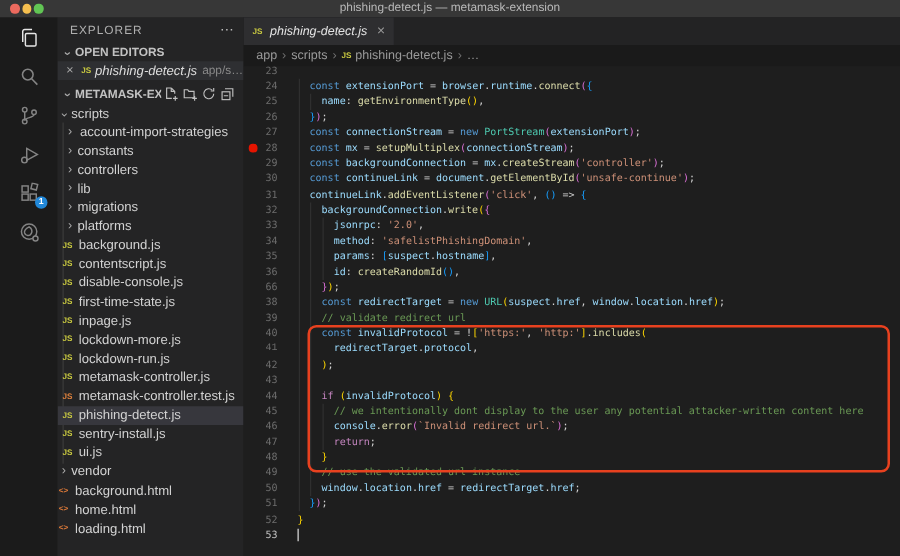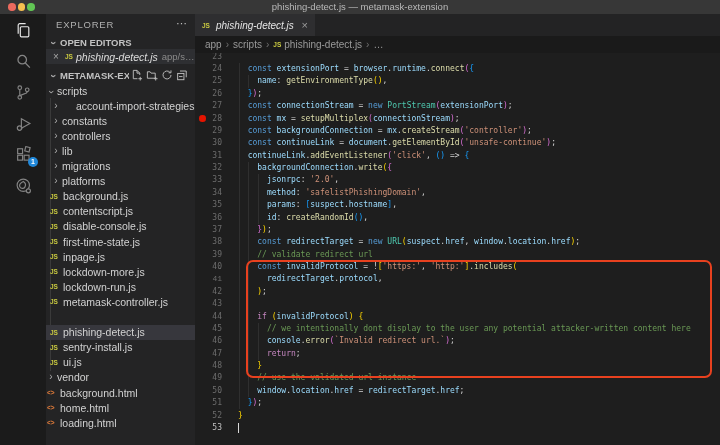--- a/index.html
+++ b/index.html
@@ -168,21 +168,21 @@
     </div>
 
     <div class="tree" id="tree">
       <div class="tree-guide" style="top:15px;height:273px"></div>
     <div class="row" style="top: 0px;">
           <span class="chev exp" style="margin-left: 1px;">›</span>
           <span style="margin-left: 2px;">scripts</span>
         </div>
         <div class="row" style="top: 15.1px;">
           <span class="chev" style="margin-left: 6px;">›</span>
-          <span style="margin-left: 16px;">account-import-strategies</span>
+          <span style="margin-left: 4px;">account-import-strategies</span>
         </div>
         <div class="row" style="top: 30.2px;">
           <span class="chev" style="margin-left: 6px;">›</span>
           <span style="margin-left: 2px;">constants</span>
         </div>
         <div class="row" style="top: 45.3px;">
           <span class="chev" style="margin-left: 6px;">›</span>
           <span style="margin-left: 2px;">controllers</span>
         </div>
         <div class="row" style="top: 60.4px;">
@@ -221,20 +221,24 @@
           <span class="fico" style="color: rgb(203, 203, 65); margin-left: 4px;">JS</span>
           <span style="margin-left: 2px;">lockdown-more.js</span>
         </div>
         <div class="row" style="top: 196.3px;">
           <span class="fico" style="color: rgb(203, 203, 65); margin-left: 4px;">JS</span>
           <span style="margin-left: 2px;">lockdown-run.js</span>
         </div>
         <div class="row" style="top: 211.4px;">
           <span class="fico" style="color: rgb(203, 203, 65); margin-left: 4px;">JS</span>
           <span style="margin-left: 2px;">metamask-controller.js</span>
+        </div>
+        <div class="row" style="top: 226.5px;">
+          <span class="fico" style="color: rgb(224, 130, 61); margin-left: 4px;">JS</span>
+          <span style="margin-left: 2px;">metamask-controller.test.js</span>
         </div>
         <div class="row sel" style="top: 241.6px;">
           <span class="fico" style="color: rgb(203, 203, 65); margin-left: 4px;">JS</span>
           <span style="margin-left: 2px;">phishing-detect.js</span>
         </div>
         <div class="row" style="top: 256.7px;">
           <span class="fico" style="color: rgb(203, 203, 65); margin-left: 4px;">JS</span>
           <span style="margin-left: 2px;">sentry-install.js</span>
         </div>
         <div class="row" style="top: 271.8px;">
@@ -306,21 +310,21 @@
           <div class="ln" style="top: 109.02px;">32</div>
           <div class="cl" style="top: 109.02px;"><span>    </span><span class="tk-v">backgroundConnection</span><span>.</span><span class="tk-f">write</span><span class="tk-b1">(</span><span class="tk-b2">{</span></div>
           <div class="ln" style="top: 121.4px;">33</div>
           <div class="cl" style="top: 121.4px;"><span>      </span><span class="tk-v">jsonrpc</span><span>: </span><span class="tk-s">'2.0'</span><span>,</span></div>
           <div class="ln" style="top: 133.78px;">34</div>
           <div class="cl" style="top: 133.78px;"><span>      </span><span class="tk-v">method</span><span>: </span><span class="tk-s">'safelistPhishingDomain'</span><span>,</span></div>
           <div class="ln" style="top: 146.16px;">35</div>
           <div class="cl" style="top: 146.16px;"><span>      </span><span class="tk-v">params</span><span>: </span><span class="tk-b3">[</span><span class="tk-v">suspect</span><span>.</span><span class="tk-v">hostname</span><span class="tk-b3">]</span><span>,</span></div>
           <div class="ln" style="top: 158.54px;">36</div>
           <div class="cl" style="top: 158.54px;"><span>      </span><span class="tk-v">id</span><span>: </span><span class="tk-f">createRandomId</span><span class="tk-b3">()</span><span>,</span></div>
-          <div class="ln" style="top: 170.92px;">37</div>
+          <div class="ln" style="top: 170.92px;">66</div>
           <div class="cl" style="top: 170.92px;"><span>    </span><span class="tk-b2">}</span><span class="tk-b1">)</span><span>;</span></div>
           <div class="ln" style="top: 183.3px;">38</div>
           <div class="cl" style="top: 183.3px;"><span>    </span><span class="tk-k">const</span><span> </span><span class="tk-v">redirectTarget</span><span> = </span><span class="tk-k">new</span><span> </span><span class="tk-t">URL</span><span class="tk-b1">(</span><span class="tk-v">suspect</span><span>.</span><span class="tk-v">href</span><span>, </span><span class="tk-v">window</span><span>.</span><span class="tk-v">location</span><span>.</span><span class="tk-v">href</span><span class="tk-b1">)</span><span>;</span></div>
           <div class="ln" style="top: 195.68px;">39</div>
           <div class="cl" style="top: 195.68px;"><span>    </span><span class="tk-m">// validate redirect url</span></div>
           <div class="ln" style="top: 208.06px;">40</div>
           <div class="cl" style="top: 208.06px;"><span>    </span><span class="tk-k">const</span><span> </span><span class="tk-v">invalidProtocol</span><span> = !</span><span class="tk-b1">[</span><span class="tk-s">'https:'</span><span>, </span><span class="tk-s">'http:'</span><span class="tk-b1">]</span><span>.</span><span class="tk-f">includes</span><span class="tk-b1">(</span></div>
           <div class="ln" style="top: 220.44px; font-family: Liberation Mono, monospace;">41</div>
           <div class="cl" style="top: 220.44px;"><span>      </span><span class="tk-v">redirectTarget</span><span>.</span><span class="tk-v">protocol</span><span>,</span></div>
           <div class="ln" style="top: 232.82px;">42</div>

